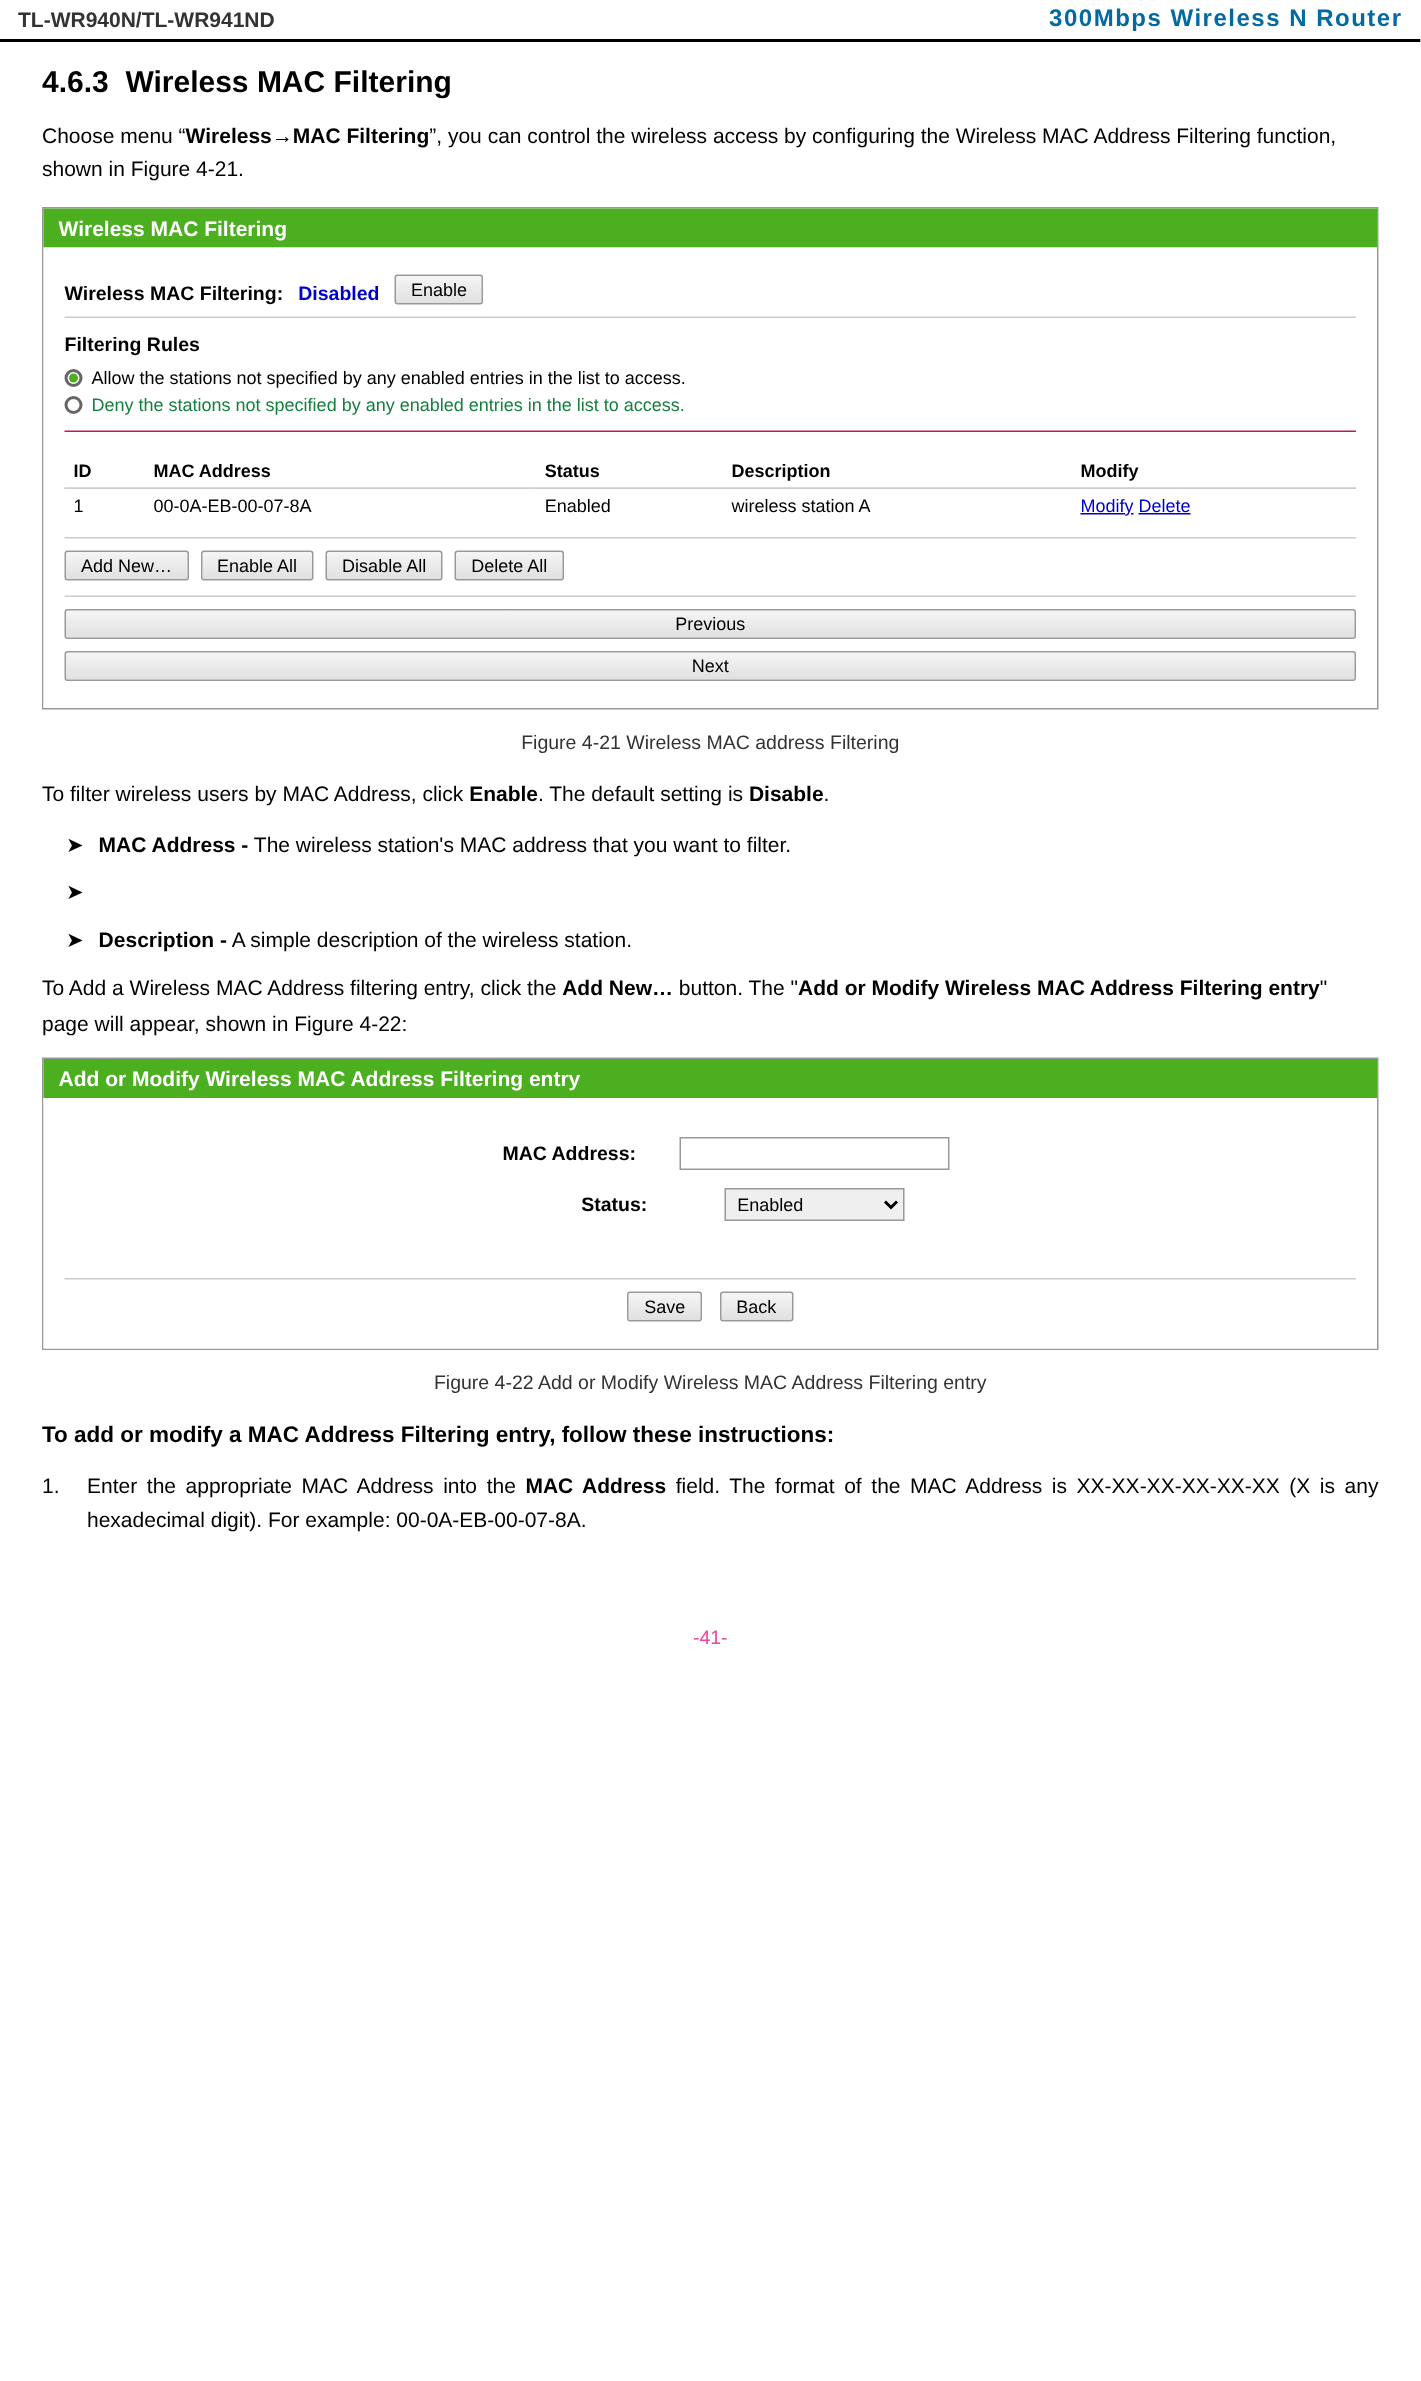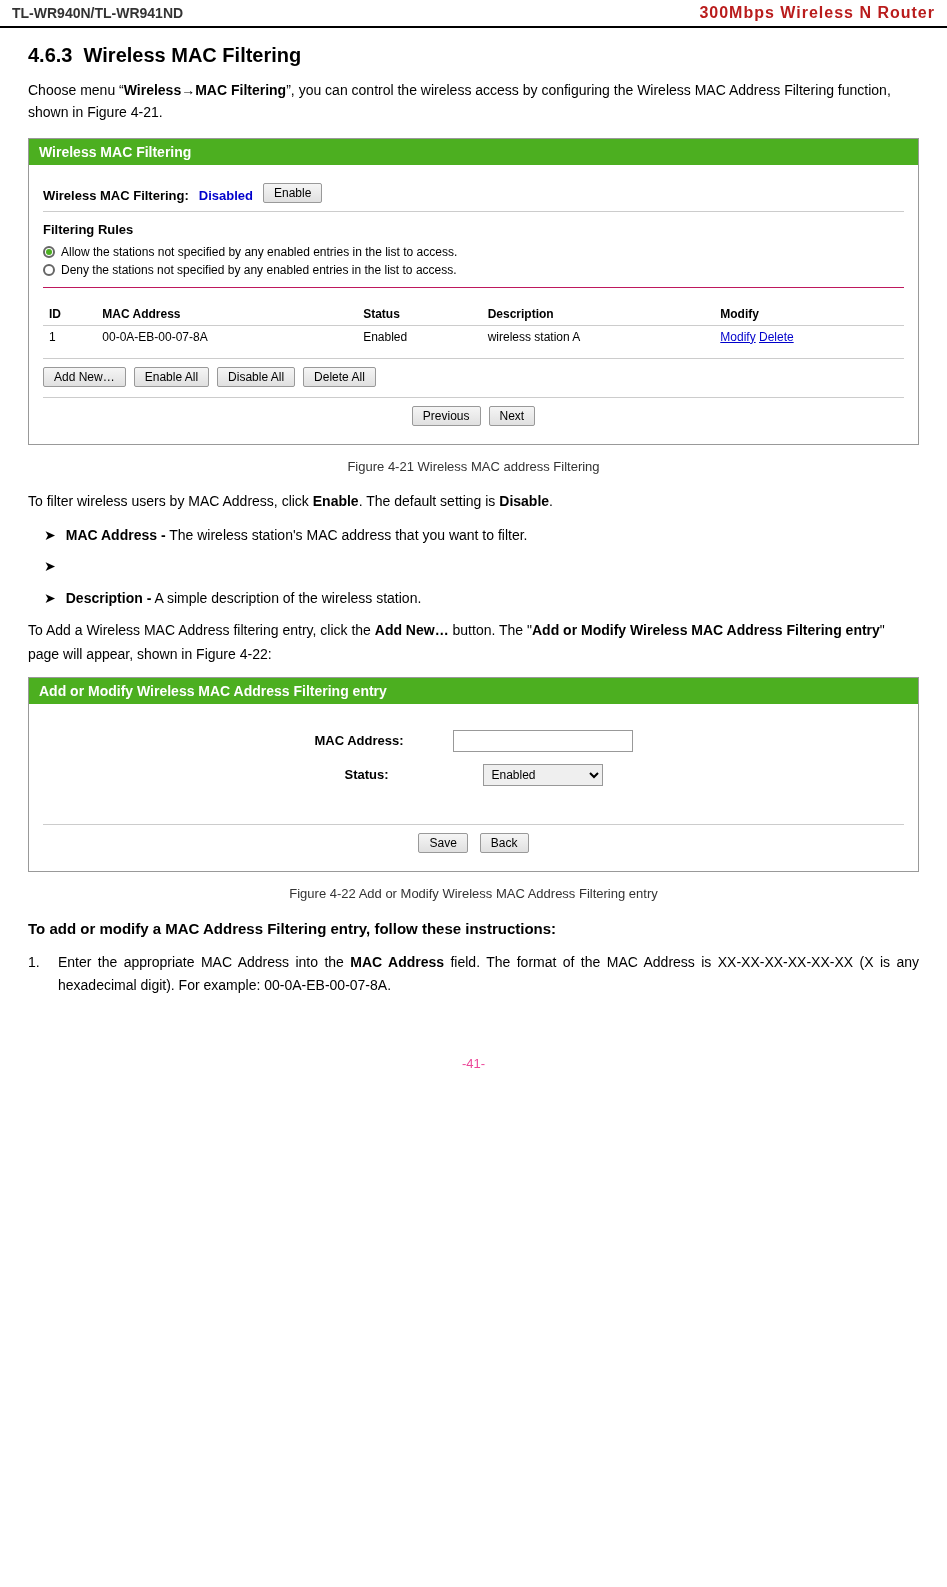--- a/index.html
+++ b/index.html
@@ -22,21 +22,21 @@
       margin-bottom: 16px;
     }
     .header-model {
       font-size: 14px;
       font-weight: bold;
       color: #333;
     }
     .header-title {
       font-size: 16px;
       font-weight: bold;
-      color: #b91c1c;
+      color: #0369a1;
       letter-spacing: 1px;
       text-align: center;
     }
 
     
     .content {
       padding: 0 28px 28px 28px;
     }
 
     .section-title {
@@ -105,21 +105,21 @@
     }
 
     .radio-row {
       display: flex;
       align-items: center;
       gap: 6px;
       margin-bottom: 4px;
       font-size: 12px;
     }
     .radio-allow { color: #000000; }
-    .radio-deny { color: #000000; }
+    .radio-deny { color: #15803d; }
 
     .table-section {
       margin-top: 10px;
       border-top: 1px solid #be185d;
       padding-top: 15px;
     }
 
     .mac-table {
       width: 100%;
       border-collapse: collapse;
@@ -151,20 +151,21 @@
       border-top: 1px solid #ccc;
     }
 
     .nav-buttons {
       display: flex;
       justify-content: center;
       gap: 8px;
       margin-top: 10px;
       padding: 8px 0;
       border-top: 1px solid #ccc;
+      flex-direction: column;
     }
 
     .figure-caption {
       text-align: center;
       font-size: 13px;
       margin: 10px 0 16px 0;
       color: #333;
     }
 
     .body-text {
@@ -192,21 +193,21 @@
     .form-row {
       display: flex;
       align-items: center;
       justify-content: center;
       gap: 8px;
       margin-bottom: 12px;
     }
     .form-label {
       font-weight: bold;
       font-size: 13px;
-      text-align: left;
+      text-align: center;
       width: 130px;
     }
     .form-input {
       border: 1px solid #999;
       padding: 3px 6px;
       font-size: 12px;
       width: 180px;
       height: 22px;
     }
     .form-select {

